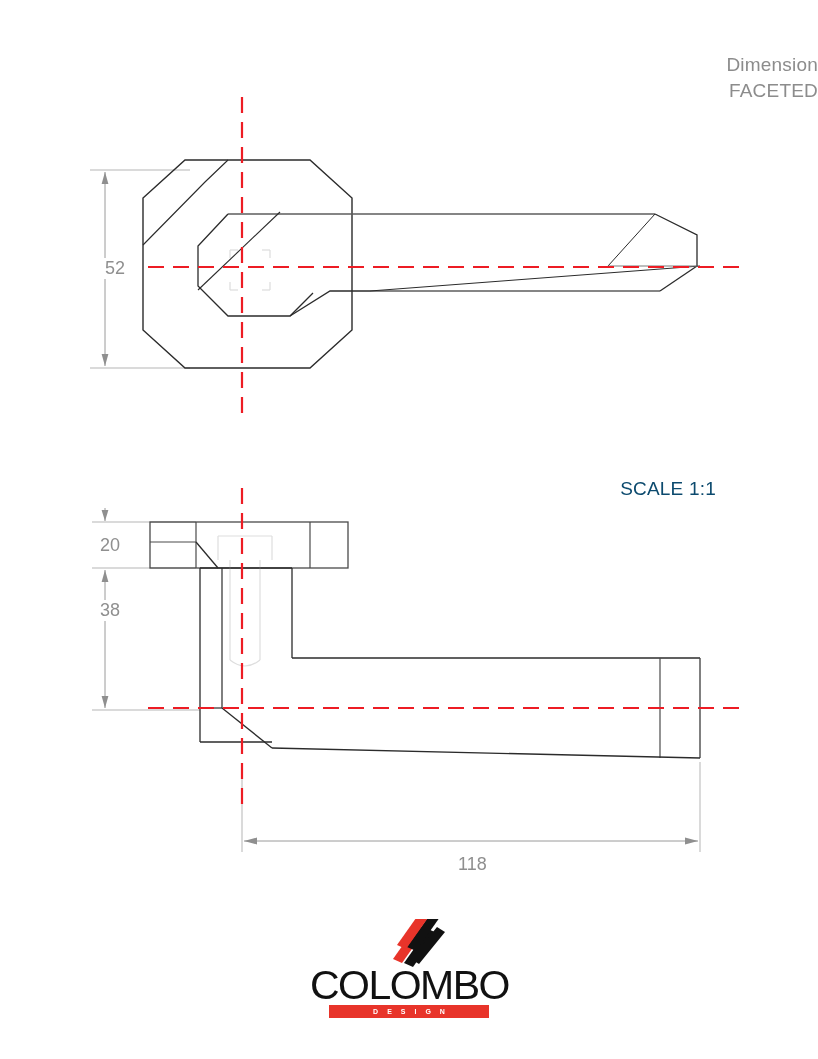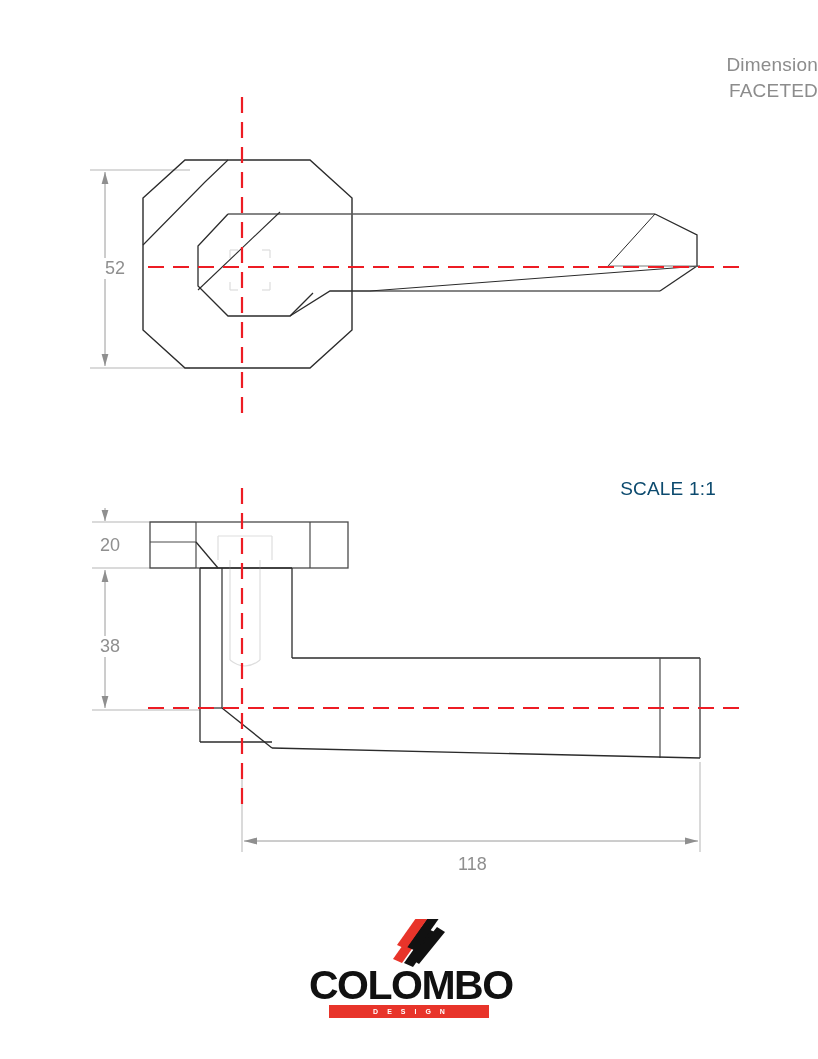--- a/index.html
+++ b/index.html
@@ -48,21 +48,21 @@
   .dim-text {
     position: absolute;
     color: #8f8f8f;
     font-size: 18px;
     user-select: none;
     background: #ffffff;
     padding: 0 3px;
   }
   #dim-52  { left: 102px; top: 258px; }
   #dim-10  { left: 97px;  top: 535px; }
-  #dim-38  { left: 97px;  top: 636px; }
+  #dim-38  { left: 97px;  top: 600px; }
   #dim-118 { left: 455px; top: 854px; }
 
   
   .logo {
     position: absolute;
     left: 309px;
     top: 919px;
     width: 200px;
     height: 96px;
   }
@@ -71,21 +71,21 @@
     left: 0; top: 0;
     width: 200px; height: 52px;
   }
   .logo-word {
     position: absolute;
     left: 0;
     top: 44px;
     width: 200px;
     text-align: right;
     font-family: "Liberation Sans", sans-serif;
-    font-weight: bold;
+    font-weight: normal;
     font-size: 41px;
     letter-spacing: -1.5px;
     color: #111111;
     line-height: 44px;
     user-select: none;
   }
   .logo-bar {
     position: absolute;
     left: 20px;
     top: 86px;

